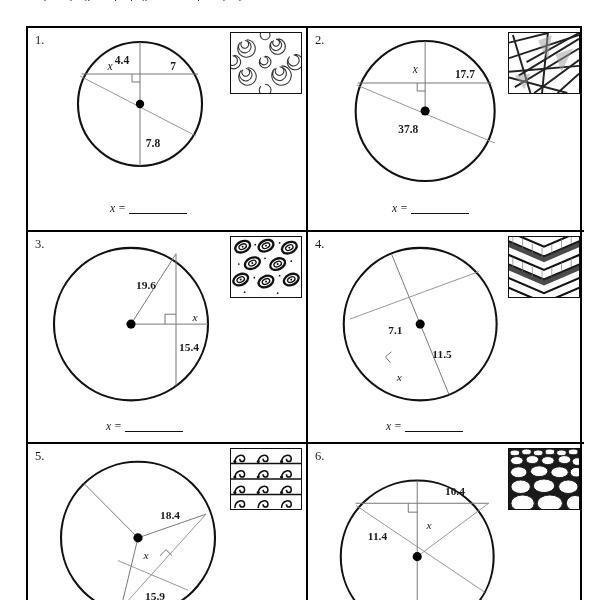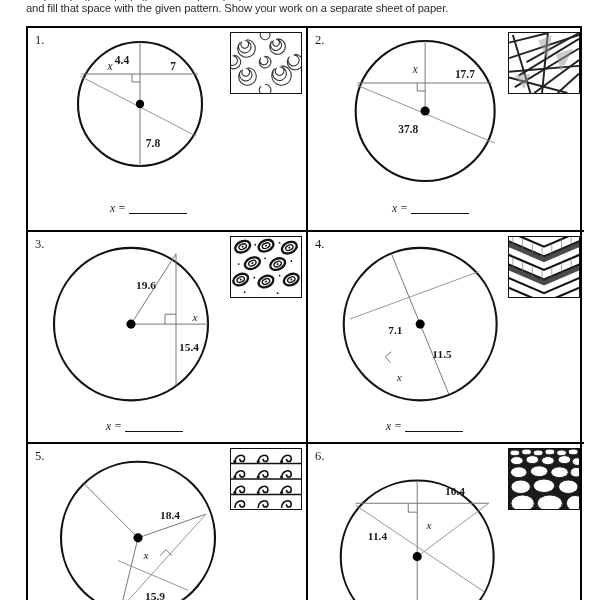--- a/index.html
+++ b/index.html
@@ -119,21 +119,20 @@
     border-bottom: 1.2px solid #111;
     margin-left: 3px;
     vertical-align: -2px;
   }
 </style>
 </head>
 <body>
 
 <div id="instructions">
   <span class="clipped-line">each circle, then shade the region described,</span>
-  <span>and fill that space with the given pattern.   Show your work on a separate sheet of paper.</span>
 </div>
 
 <div id="worksheet">
 
   <div class="prob-cell row-1 col-l" style="left:0;top:0;width:278px;height:202px;">
     <div class="prob-num">1.</div>
 
     <div class="swatch">
       <svg viewBox="0 0 72 62" preserveAspectRatio="none">
         <rect width="72" height="62" fill="#fff"></rect>

